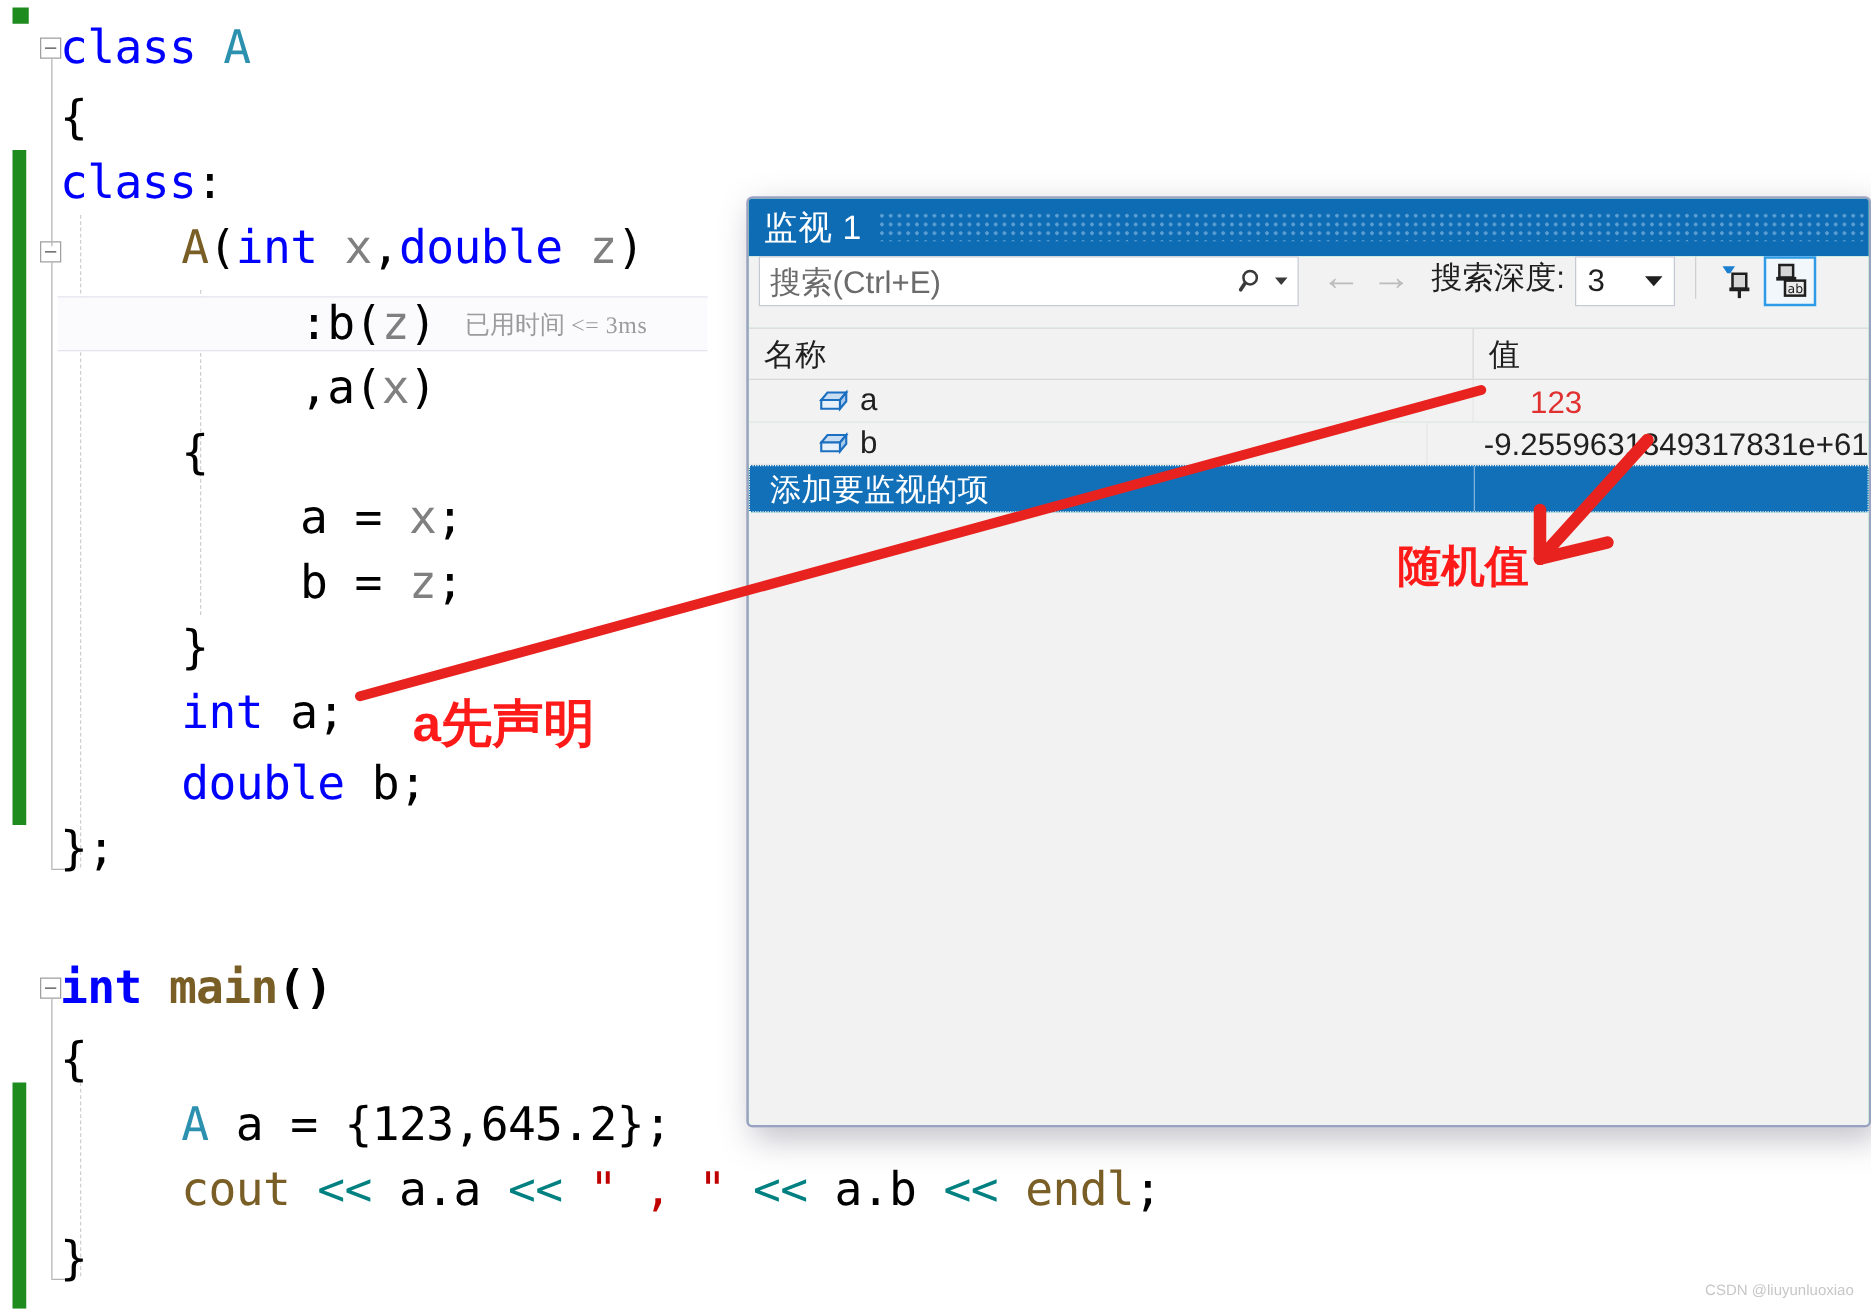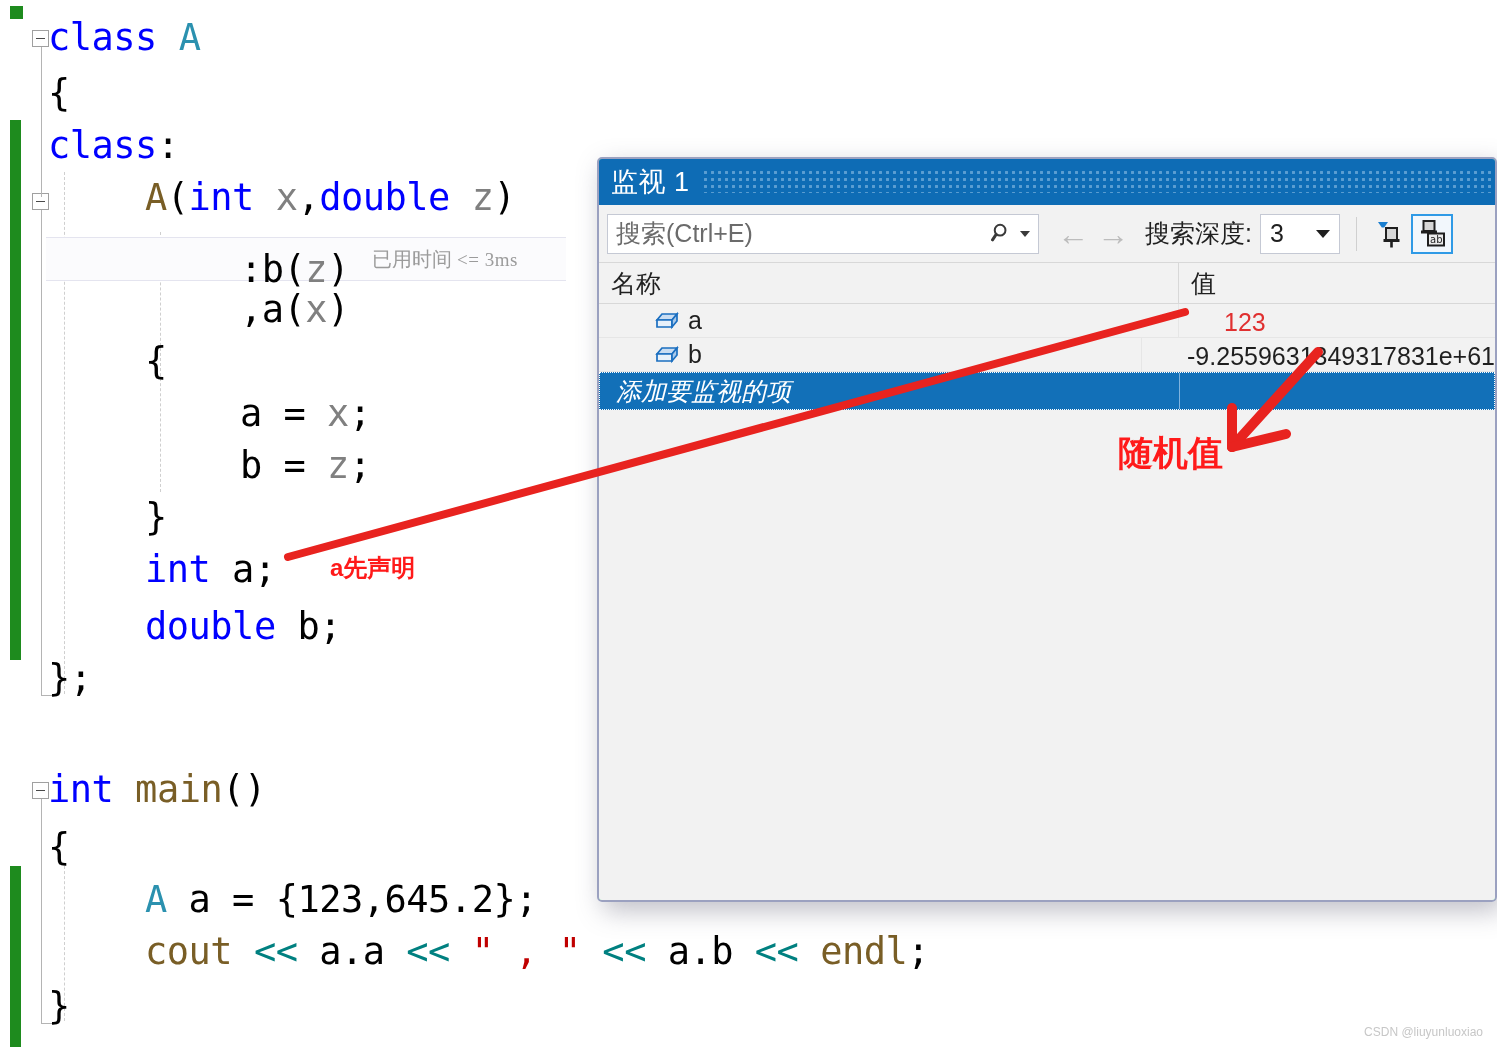--- a/index.html
+++ b/index.html
@@ -157,21 +157,20 @@
       radial-gradient(circle at 1.5px 1.5px, #5fa1d4 1.4px, transparent 1.6px);
     background-size: 7px 7px;
     opacity: .95;
   }
 
   .watch-toolbar {
     position: relative;
     height: 57px;
     background: #f2f2f2;
     display: flex;
-    align-items: center;
     padding: 0 8px;
     box-sizing: border-box;
   }
   .search-box {
     position: relative;
     width: 432px;
     height: 40px;
     background: #ffffff;
     border: 1px solid #c5c9d4;
     box-sizing: border-box;
@@ -319,38 +318,37 @@
     border: 1px dotted #ffffff;
     box-sizing: border-box;
     align-items: stretch;
   }
   .add-row .row-name-cell {
     border-right: 1px solid #7fb3de;
     padding-left: 16px;
   }
   .add-row-text {
     font-size: 25px;
-    font-style: italic;
     color: #ffffff;
     white-space: nowrap;
   }
 
   .watch-body-fill {
     background: #f2f2f2;
     height: 100%;
   }
 
   
   .annot-text {
     position: absolute;
     color: #ff1a1a;
     font-weight: bold;
     white-space: nowrap;
   }
-  #annot-a-decl { left: 330px; top: 552px; font-size: 24px; }
+  #annot-a-decl { left: 330px; top: 552px; font-size: 41px; }
   #annot-rand   { left: 1118px; top: 430px; font-size: 35px; }
 
   svg.overlay {
     position: absolute;
     left: 0; top: 0;
     width: 1497px; height: 1047px;
     pointer-events: none;
   }
 
   .watermark {
@@ -391,30 +389,30 @@
     <div class="elapsed">
       <span>已用时间</span>
       <span class="ms">&lt;= 3ms</span>
     </div>
 
     <div id="code-lines">
         <div class="code-line" style="left: 48px; top: 16px;"><span class="kw">class </span><span class="type-id">A</span></div>
         <div class="code-line" style="left: 48px; top: 72px;"><span class="plain">{</span></div>
         <div class="code-line" style="left: 48px; top: 124px;"><span class="kw">class</span><span class="plain">:</span></div>
         <div class="code-line" style="left: 145px; top: 176px;"><span class="fn">A</span><span class="plain">(</span><span class="kw">int</span><span class="plain"> </span><span class="var">x</span><span class="plain">,</span><span class="kw">double</span><span class="plain"> </span><span class="var">z</span><span class="plain">)</span></div>
-        <div class="code-line" style="left: 240px; top: 248px;"><span class="plain">:</span><span class="plain">b</span><span class="plain">(</span><span class="var">z</span><span class="plain">)</span></div>
+        <div class="code-line" style="left: 240px; top: 237px;"><span class="plain">:</span><span class="plain">b</span><span class="plain">(</span><span class="var">z</span><span class="plain">)</span></div>
         <div class="code-line" style="left: 240px; top: 288px;"><span class="plain">,</span><span class="plain">a</span><span class="plain">(</span><span class="var">x</span><span class="plain">)</span></div>
         <div class="code-line" style="left: 145px; top: 340px;"><span class="plain">{</span></div>
         <div class="code-line" style="left: 240px; top: 392px;"><span class="plain">a</span><span class="plain"> = </span><span class="var">x</span><span class="plain">;</span></div>
         <div class="code-line" style="left: 240px; top: 444px;"><span class="plain">b</span><span class="plain"> = </span><span class="var">z</span><span class="plain">;</span></div>
         <div class="code-line" style="left: 145px; top: 496px;"><span class="plain">}</span></div>
         <div class="code-line" style="left: 145px; top: 548px;"><span class="kw">int</span><span class="plain"> a;</span></div>
         <div class="code-line" style="left: 145px; top: 605px;"><span class="kw">double</span><span class="plain"> b;</span></div>
         <div class="code-line" style="left: 48px; top: 657px;"><span class="plain">};</span></div>
-        <div class="code-line" style="left: 48px; top: 768px;"><span class="kw">int</span><span class="plain"> </span><span class="fn">main</span><span class="plain">()</span></div>
+        <div class="code-line" style="left: 48px; top: 768px; font-weight: bold;"><span class="kw">int</span><span class="plain"> </span><span class="fn">main</span><span class="plain">()</span></div>
         <div class="code-line" style="left: 48px; top: 826px;"><span class="plain">{</span></div>
         <div class="code-line" style="left: 145px; top: 878px;"><span class="type-id">A</span><span class="plain"> a = {123,645.2};</span></div>
         <div class="code-line" style="left: 145px; top: 930px;"><span class="fn">cout</span><span class="plain"> </span><span class="op-t">&lt;&lt;</span><span class="plain"> a.</span><span class="plain">a</span><span class="plain"> </span><span class="op-t">&lt;&lt;</span><span class="plain"> </span><span class="strq">" , "</span><span class="plain"> </span><span class="op-t">&lt;&lt;</span><span class="plain"> a.</span><span class="plain">b</span><span class="plain"> </span><span class="op-t">&lt;&lt;</span><span class="plain"> </span><span class="fn">endl</span><span class="plain">;</span></div>
         <div class="code-line" style="left: 48px; top: 985px;"><span class="plain">}</span></div>
       </div>
   </div>
 
   <div class="watch-shadow"></div>
   <div class="watch">
 

